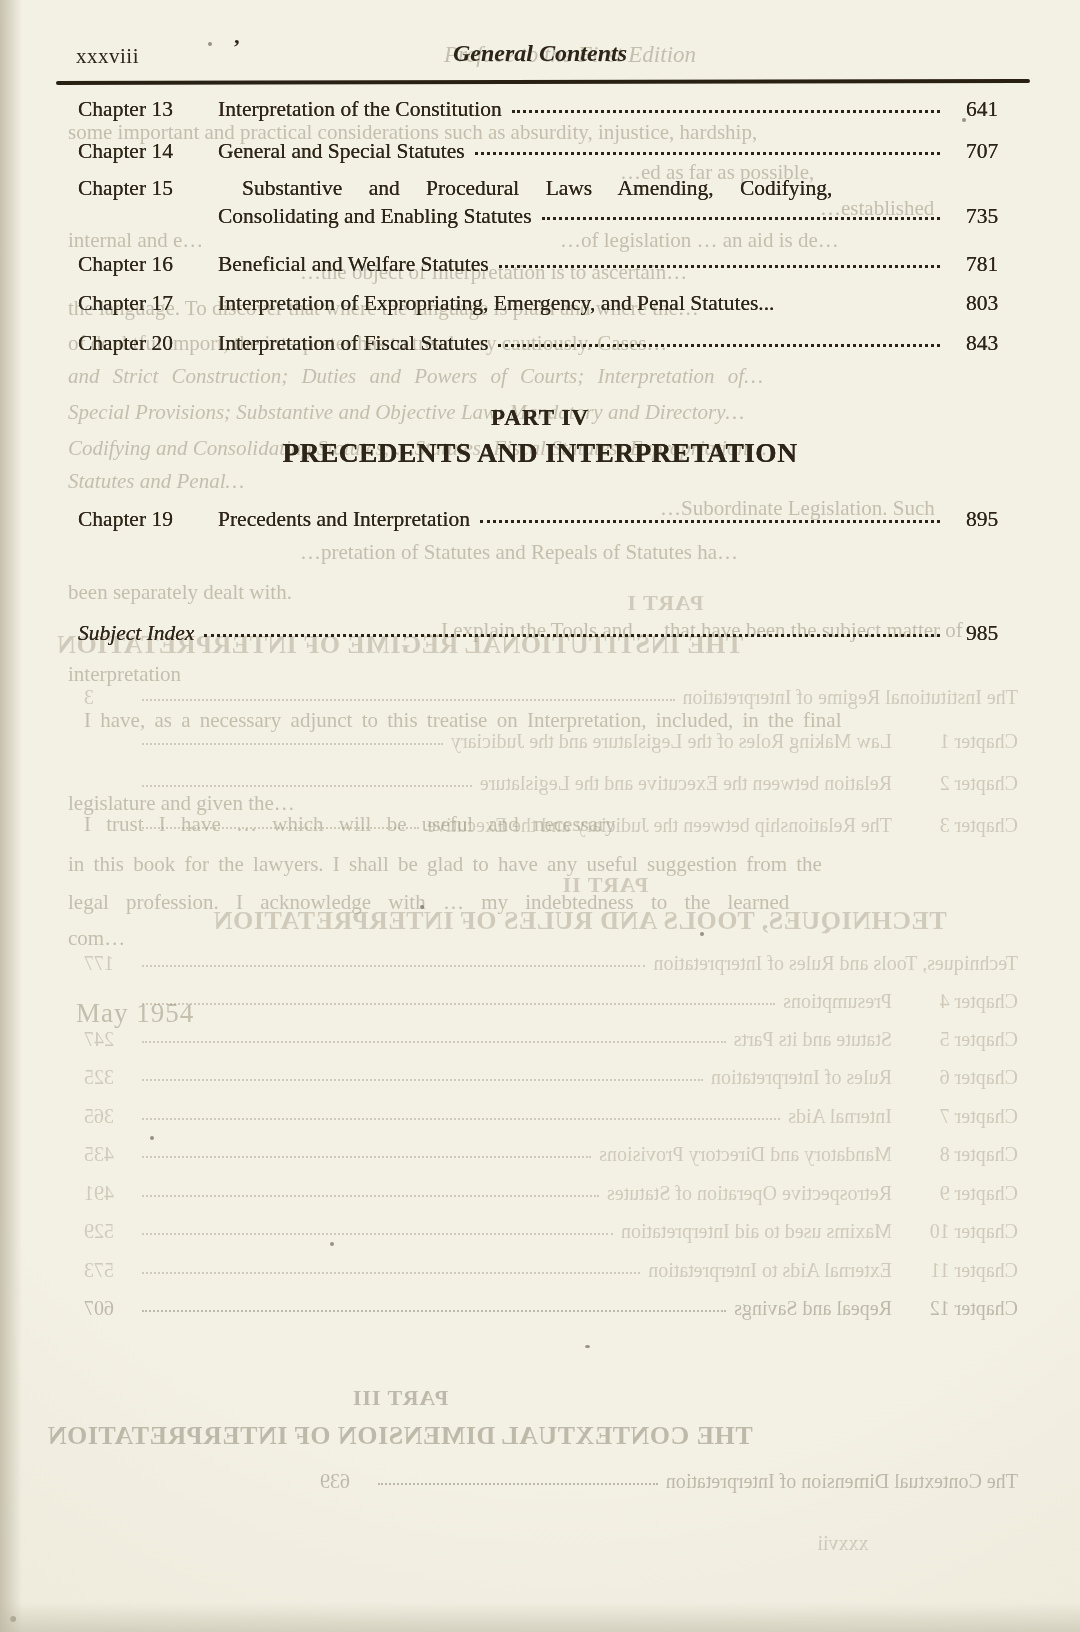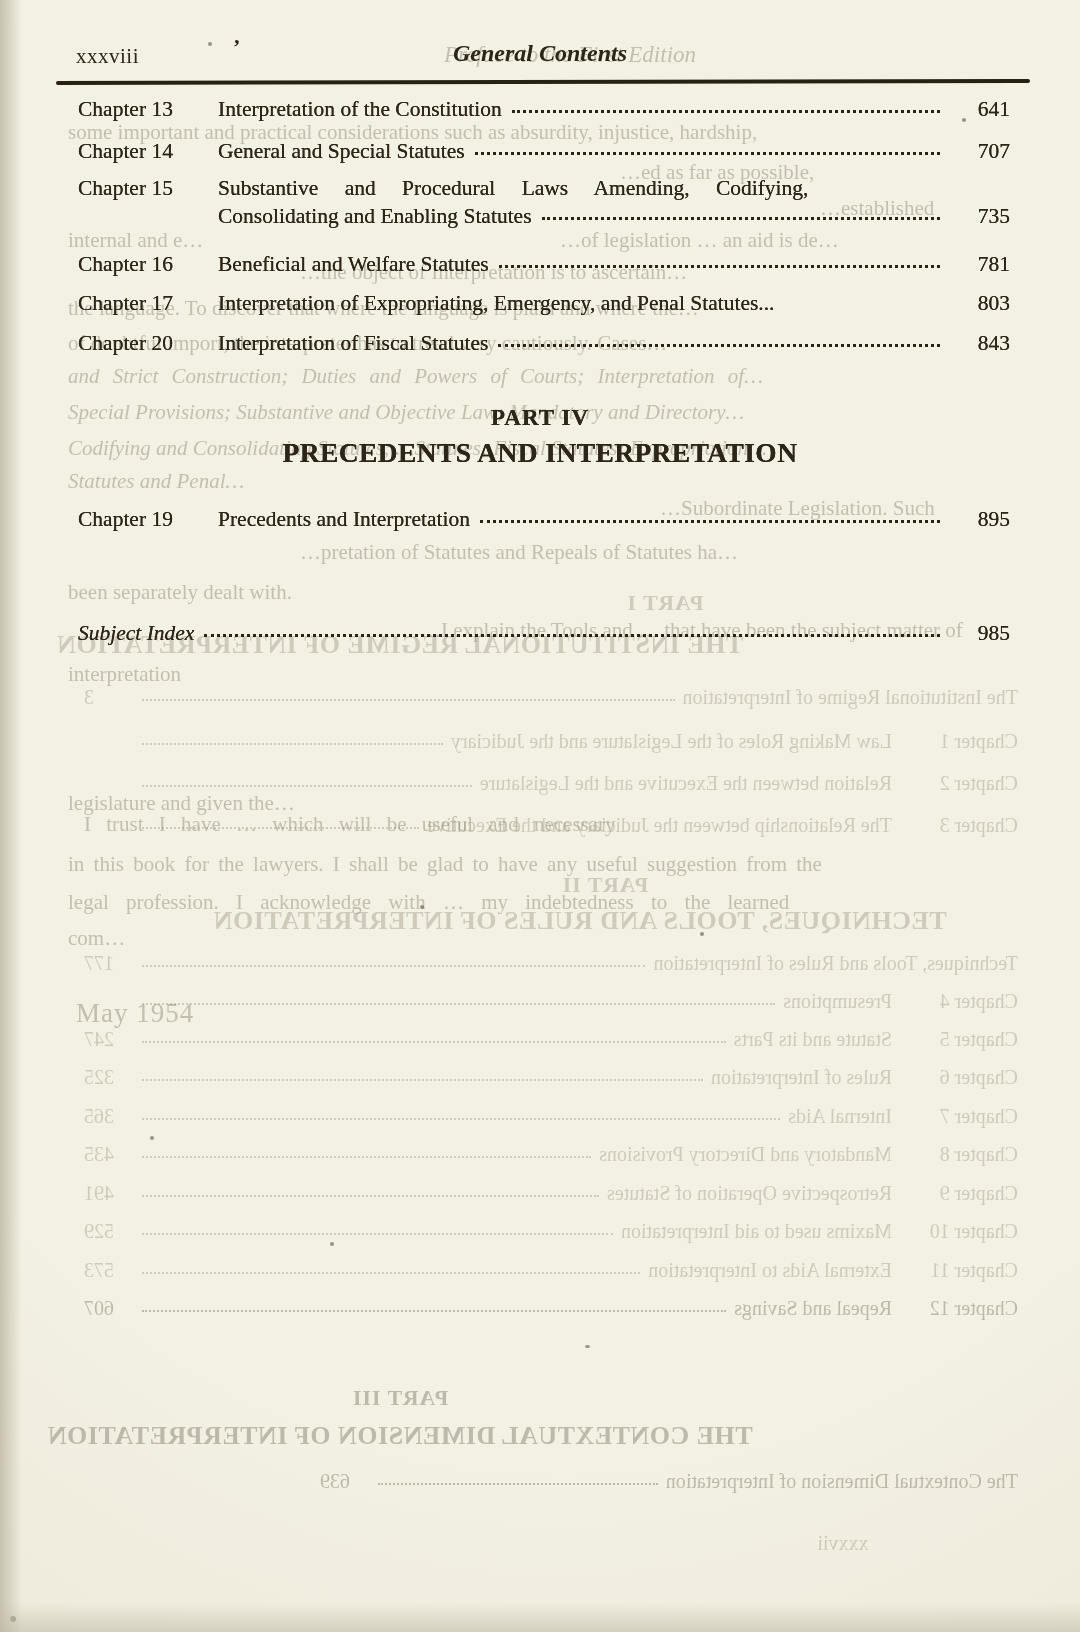--- a/index.html
+++ b/index.html
@@ -21,23 +21,23 @@
   .stray{position:absolute;left:233px;top:34px;font-size:22px;font-weight:bold;}
   .rule{position:absolute;left:56px;right:50px;top:80px;height:4px;background:#272013;
     border-radius:3px;transform:rotate(-.12deg);}
 
   .row{position:absolute;left:78px;right:70px;display:flex;align-items:baseline;
     font-size:21.5px;white-space:nowrap;text-shadow:0 0 .4px currentColor;}
   .row .lbl{flex:none;width:140px;}
   .row .ttl{flex:none;}
   .leader{flex:1 1 auto;height:4px;align-self:baseline;
     border-bottom:3.4px dotted #2b2415;margin:0 14px 1px 10px;position:relative;top:-3px;}
-  .row .pg{flex:none;min-width:56px;text-align:right;}
+  .row .pg{flex:none;min-width:56px;text-align:center;}
   .nodots .leader{border-bottom:none;margin:0 4px;}
-  .justified .ttl{word-spacing:21px;}
+  .justified .ttl{word-spacing:21px;margin-left:24px;}
   .subject{font-style:italic;}
   .part{position:absolute;left:0;right:0;text-align:center;font-weight:bold;
     text-shadow:0 0 .4px currentColor;}
   .kicker{font-size:23px;letter-spacing:1px;}
   .ptitle{font-size:27.5px;letter-spacing:.4px;}
 
   
   .ghosts{position:absolute;inset:0;color:#958f76;opacity:.5;filter:blur(.55px);pointer-events:none;}
   .gfrag{position:absolute;white-space:nowrap;font-size:21px;}
   .gital{font-style:italic;}
@@ -180,20 +180,21 @@
     <div class="gfrag" style="left:68px;top:331px">of doubtful import, the interpreter has to tread very cautiously. Cases…</div>
     <div class="gfrag gital" style="left:68px;top:364px;word-spacing:8px">and Strict Construction; Duties and Powers of Courts; Interpretation of…</div>
     <div class="gfrag gital" style="left:68px;top:400px">Special Provisions; Substantive and Objective Law; Mandatory and Directory…</div>
     <div class="gfrag gital" style="left:68px;top:436px">Codifying and Consolidating Statutes; …Statutes; Fiscal Statutes; Expropriation…</div>
     <div class="gfrag gital" style="left:68px;top:469px">Statutes and Penal…</div>
     <div class="gfrag" style="left:660px;top:496px">…Subordinate Legislation. Such</div>
     <div class="gfrag" style="left:300px;top:540px">…pretation of Statutes and Repeals of Statutes ha…</div>
     <div class="gfrag" style="left:68px;top:580px">been separately dealt with.</div>
     <div class="gfrag" style="left:420px;top:618px">…I explain the Tools and … that have been the subject matter of</div>
     <div class="gfrag" style="left:68px;top:662px">interpretation</div>
+    <div class="gfrag" style="left:84px;top:708px;word-spacing:4px">I have, as a necessary adjunct to this treatise on Interpretation, included, in the final</div>
     <div class="gfrag" style="left:68px;top:791px">legislature and given the…</div>
     <div class="gfrag" style="left:84px;top:812px;word-spacing:10px">I trust I have … which will be useful and necessary</div>
     <div class="gfrag" style="left:68px;top:852px;word-spacing:4px">in this book for the lawyers. I shall be glad to have any useful suggestion from the</div>
     <div class="gfrag" style="left:68px;top:890px;word-spacing:12px">legal profession. I acknowledge with … my indebtedness to the learned</div>
     <div class="gfrag" style="left:68px;top:926px">com…</div>
     <div class="gfrag gbig" style="left:76px;top:998px">May 1954</div>
   </div>
 
   <div class="folio">xxxviii</div>
   <div class="running">General Contents</div>

